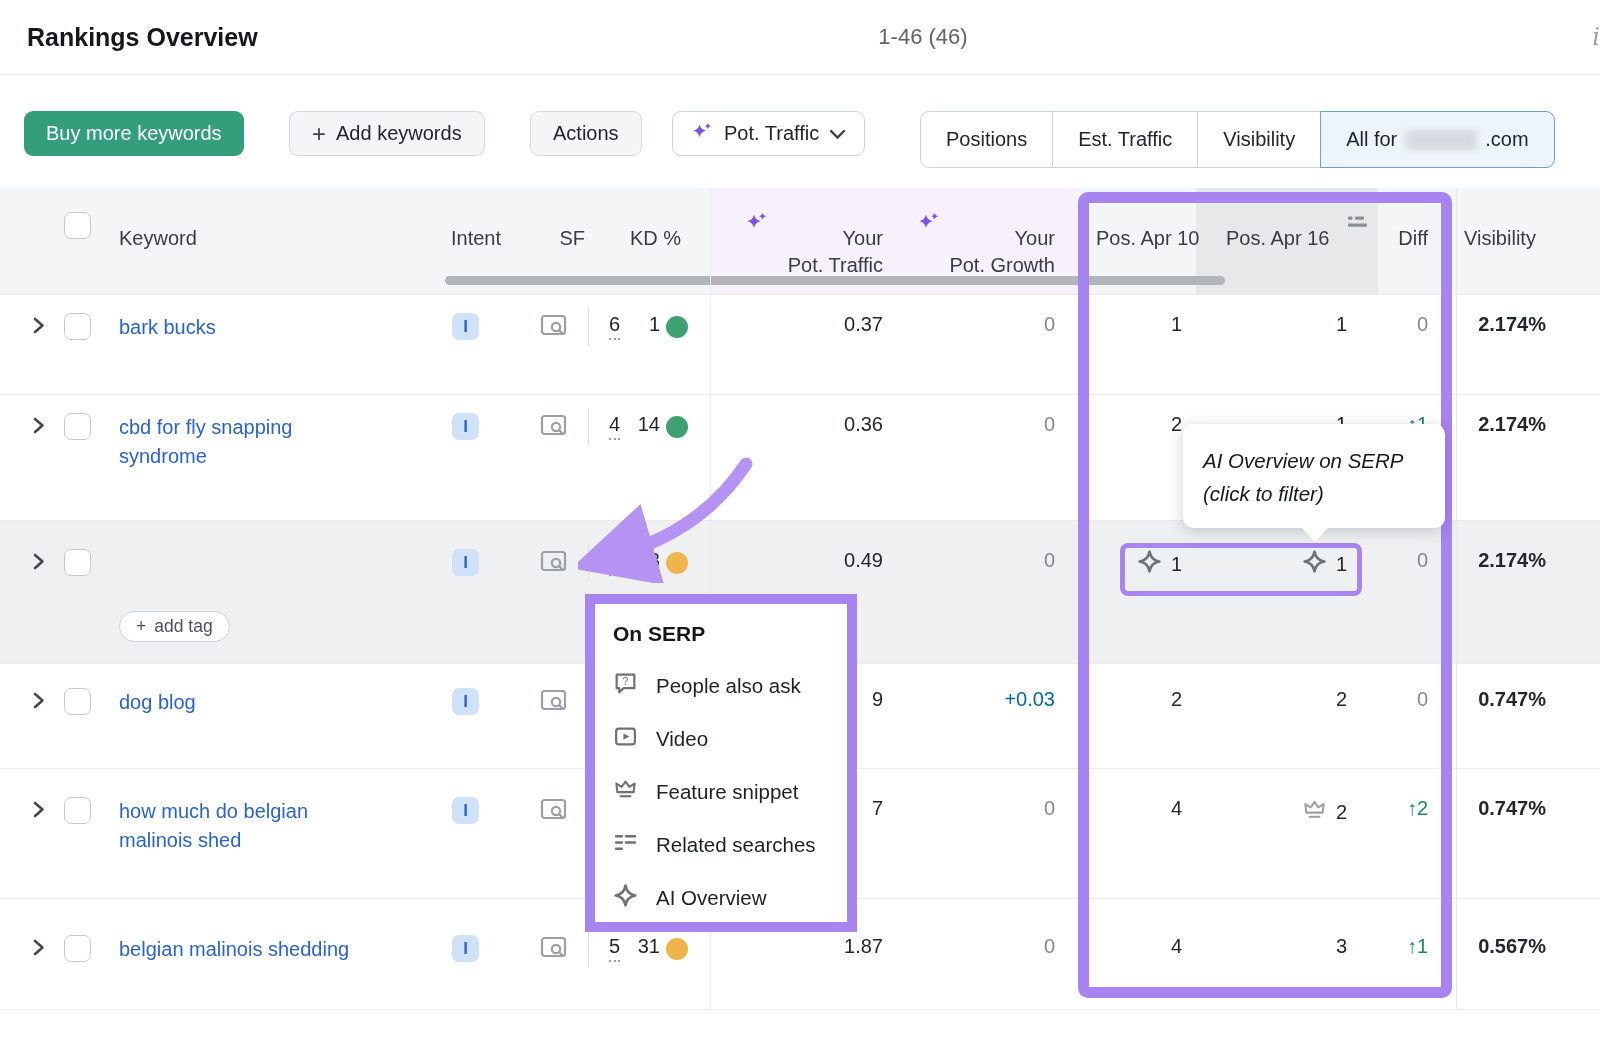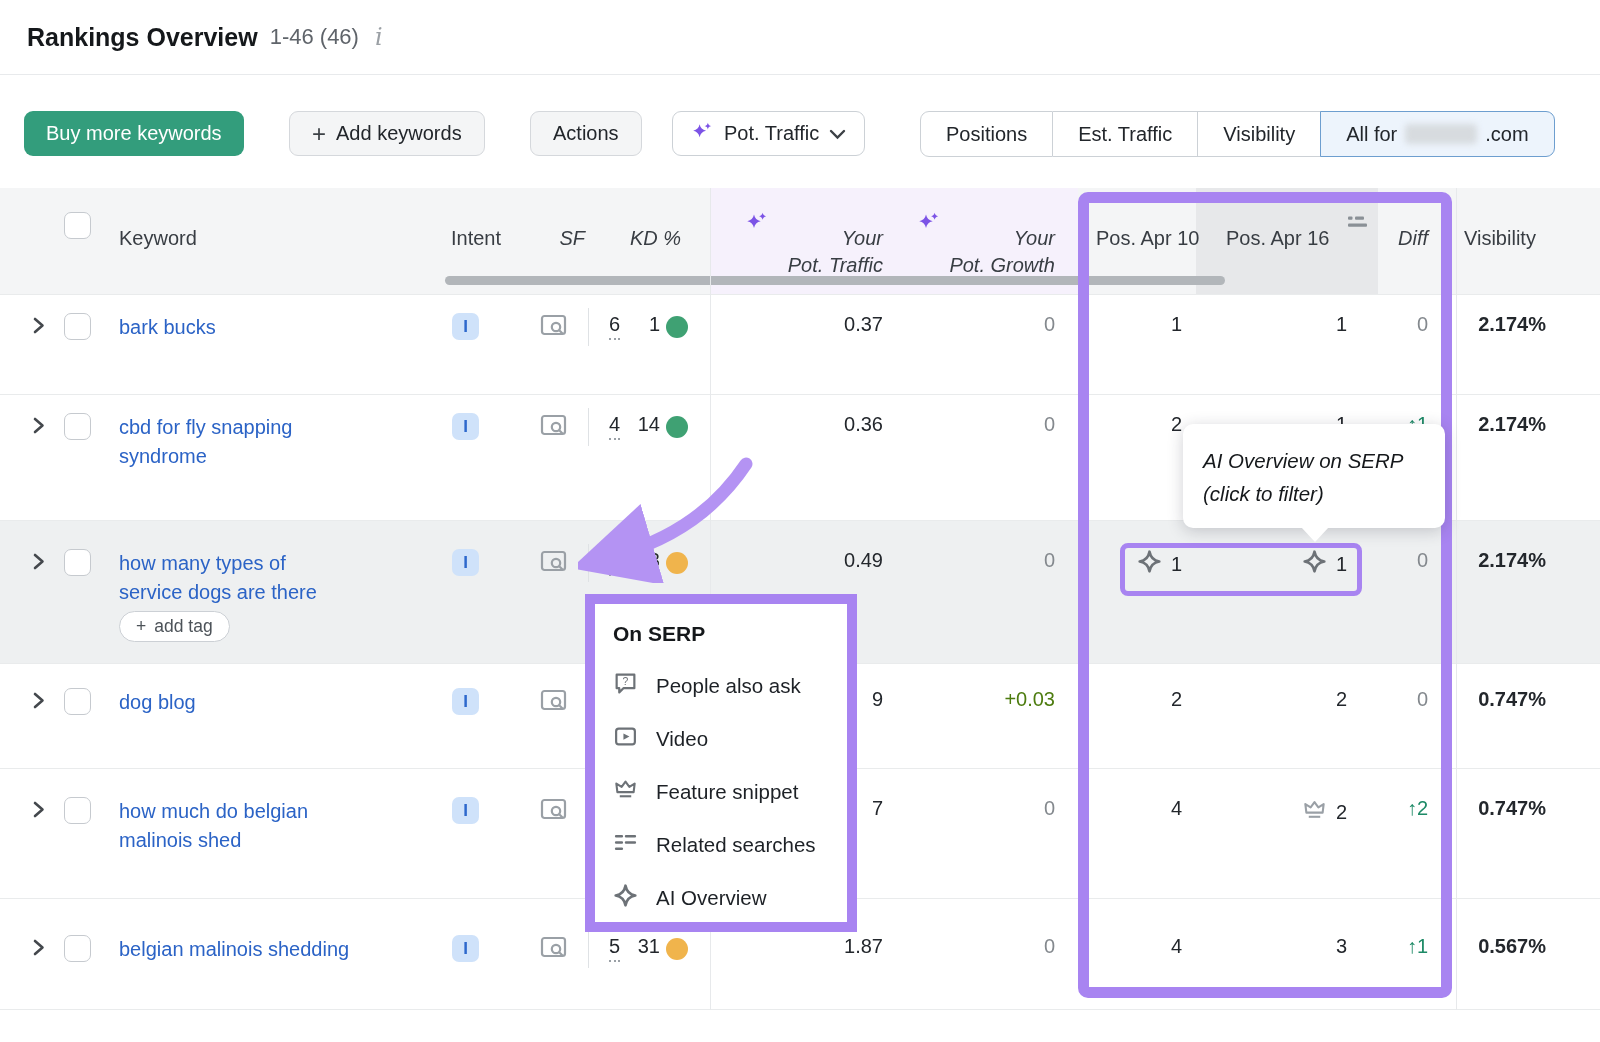--- a/index.html
+++ b/index.html
@@ -2,50 +2,50 @@
 <html><head>
 <meta charset="utf-8">
 <style>
   * { margin:0; padding:0; box-sizing:border-box; }
   body { background:#fff; }
   .app{position:relative;width:1600px;height:1042px;background:#fff;overflow:hidden;
        font-family:"Liberation Sans",sans-serif;color:#1c2025;}
 
   
   .topbar{position:absolute;left:0;top:0;width:1600px;height:75px;border-bottom:1px solid #e8eaec;
-          display:flex;align-items:center;padding-left:27px;}
+          display:flex;align-items:center;padding-left:27px;justify-content:space-between;}
   .page-title{font-size:25px;font-weight:bold;color:#15181b;}
   .page-count{font-size:22px;color:#5f646a;margin-left:12px;}
   .info-i{font-family:"DejaVu Serif",serif;font-style:italic;font-size:24px;color:#9ba0a5;margin-left:16px;}
 
   
   .toolbar{position:absolute;left:0;top:111px;width:1600px;height:45px;}
   .btn{position:absolute;top:0;height:45px;display:inline-flex;align-items:center;gap:10px;
        border-radius:9px;font-size:20px;padding:0 22px;cursor:pointer;white-space:nowrap;}
   .btn-green{left:24px;background:#339d7c;color:#fff;}
   .btn-gray{background:#f4f5f6;border:1px solid #d5d8dc;color:#22262b;}
   .btn-add{left:289px;}
   .btn-actions{left:530px;}
   .btn-white{left:672px;background:#fff;border:1px solid #ccd1d6;color:#22262b;padding:0 18px;}
   .plus-glyph{font-size:24px;color:#3c4146;line-height:1;}
   .tab-group{position:absolute;left:920px;top:0;height:45px;display:flex;}
-  .tab{height:46px;display:flex;align-items:center;padding:0 25px;font-size:20px;color:#22262b;
+  .tab{height:57px;display:flex;align-items:center;padding:0 25px;font-size:20px;color:#22262b;
        background:#fff;border:1px solid #ccd1d6;border-left:none;}
   .tab:first-child{border-left:1px solid #ccd1d6;border-radius:9px 0 0 9px;}
   .tab-active{background:#edf4fc;border:1.5px solid #6d9ecf !important;border-radius:0 9px 9px 0;
               margin-left:-1px;display:flex;align-items:center;gap:8px;}
   .blur-blob{display:inline-block;width:72px;height:20px;background:#d7dbdf;border-radius:4px;filter:blur(3px);}
 
   
   .table{position:absolute;left:0;top:188px;width:1600px;}
   .thead{position:absolute;left:0;top:0;width:1600px;height:106px;background:#f4f5f6;}
   .thead-tint{position:absolute;left:710px;top:0;width:368px;height:106px;background:#f6f1fc;}
   .thead-gray{position:absolute;left:1196px;top:0;width:182px;height:106px;background:#e7e8ea;}
   .hlabel{position:absolute;top:37px;font-size:20px;color:#383d43;line-height:27px;white-space:nowrap;}
-  .hlabel.right{text-align:right;font-style:italic;}
+  .hlabel.right{text-align:right;}
   .scroll-thumb{position:absolute;left:445px;top:88px;width:780px;height:9px;border-radius:5px;background:#b2b6ba;}
   .col-div{position:absolute;top:0;width:1px;height:822px;background:#e7e9eb;z-index:1;}
 
   .rows{position:absolute;left:0;top:106px;width:1600px;}
   .row{position:relative;width:1600px;border-top:1px solid #e9ebec;background:#fff;}
   .row:last-child{border-bottom:1px solid #e9ebec;}
   .row.hl{background:#eef0f1;}
   .cell{position:absolute;top:var(--pad);font-size:20px;color:#23272c;}
   .chev{left:30px;top:calc(var(--pad) + 3px);}
   .cbox{left:64px;width:27px;height:27px;border:1.5px solid #c6cacf;border-radius:7px;background:#fff;}
@@ -54,21 +54,21 @@
                 font-weight:bold;font-size:17px;display:flex;align-items:center;justify-content:center;}
   .serp{left:540px;top:calc(var(--pad) + 1px);}
   .sf-div{left:588px;top:calc(var(--pad) - 5px);width:1px;height:38px;background:#dfe2e5;}
   .sf{left:594px;width:26px;text-align:right;}
   .sf span{border-bottom:2px dotted #9aa0a6;padding-bottom:3px;cursor:pointer;}
   .kd{left:620px;width:40px;text-align:right;}
   .kd-dot{position:absolute;left:666px;top:calc(var(--pad) + 3px);width:22px;height:22px;border-radius:50%;}
   .dot-green{background:#3fa173;} .dot-yellow{background:#f0b44c;}
   .traffic{left:727px;width:156px;text-align:right;}
   .growth{left:900px;width:155px;text-align:right;color:#84898e;}
-  .growth.purple{color:#4d7c0f;}
+  .growth.purple{color:#0369a1;}
   .pos10{left:1066px;width:116px;display:flex;justify-content:flex-end;align-items:center;gap:9px;}
   .pos16{left:1195px;width:152px;display:flex;justify-content:flex-end;align-items:center;gap:9px;}
   .diff{left:1362px;width:66px;text-align:right;color:#84898e;}
   .diff.green{color:#1d8a66;}
   .vis{left:1458px;width:88px;text-align:right;font-weight:bold;}
   .add-tag{position:absolute;left:119px;top:90px;display:inline-flex;align-items:center;gap:8px;
            border:1px solid #ccd0d5;border-radius:18px;background:#fff;padding:4px 16px;
            font-size:17.5px;color:#4c5258;cursor:pointer;}
 
   
@@ -253,24 +253,20 @@
           </div>
         <div class="cell diff green">↑1</div>
         <div class="cell vis">2.174%</div>
       </div>
 
       <div class="row hl" style="height:143px;--pad:28px">
         <div class="cell chev"><svg width="17" height="19" viewBox="0 0 17 19" fill="none" stroke="#44484d" stroke-width="2.6" stroke-linecap="round" stroke-linejoin="round">
               <path d="M5 3 L12.5 9.5 L5 16"></path>
             </svg></div>
         <div class="cell cbox"></div>
-        <div class="cell kw">
-            <div>how many types of</div>
-            <div>service dogs are there</div>
-          </div>
         <div class="add-tag">
             <span>+</span>
             <span>add tag</span>
           </div>
         <div class="cell intent-badge">I</div>
         <div class="cell serp"><svg width="29" height="25" viewBox="0 0 29 25" fill="none" stroke="#9aa0a6" stroke-width="2.2">
               <rect x="2" y="2" width="23" height="18" rx="2.5"></rect>
               <circle cx="16" cy="13" r="4.2"></circle>
               <path d="M19.2 16.2 L22.5 19.5"></path>
             </svg></div>

